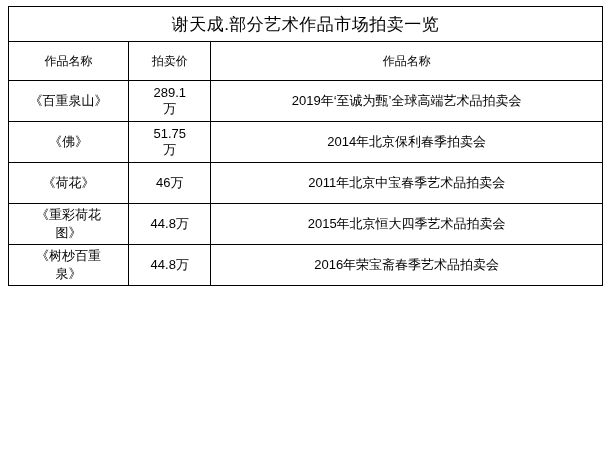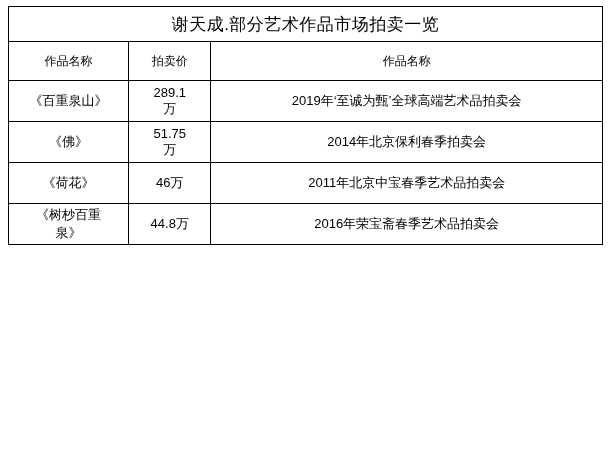--- a/index.html
+++ b/index.html
@@ -90,20 +90,25 @@
         <td class="name-cell">《佛》</td>
         <td class="price-cell">51.75万</td>
         <td class="file-cell">2014年北京保利春季拍卖会</td>
       </tr>
       <tr class="body-row">
         <td class="name-cell">《荷花》</td>
         <td class="price-cell">46万</td>
         <td class="file-cell">2011年北京中宝春季艺术品拍卖会</td>
       </tr>
       <tr class="body-row">
+        <td class="name-cell">《重彩荷花图》</td>
+        <td class="price-cell">44.8万</td>
+        <td class="file-cell">2015年北京恒大四季艺术品拍卖会</td>
+      </tr>
+      <tr class="body-row">
         <td class="name-cell">《树杪百重泉》</td>
         <td class="price-cell">44.8万</td>
         <td class="file-cell">2016年荣宝斋春季艺术品拍卖会</td>
       </tr>
     </tbody>
   </table>
   <div class="bottom-spacer"></div>
 </div>
 
 </body></html>

